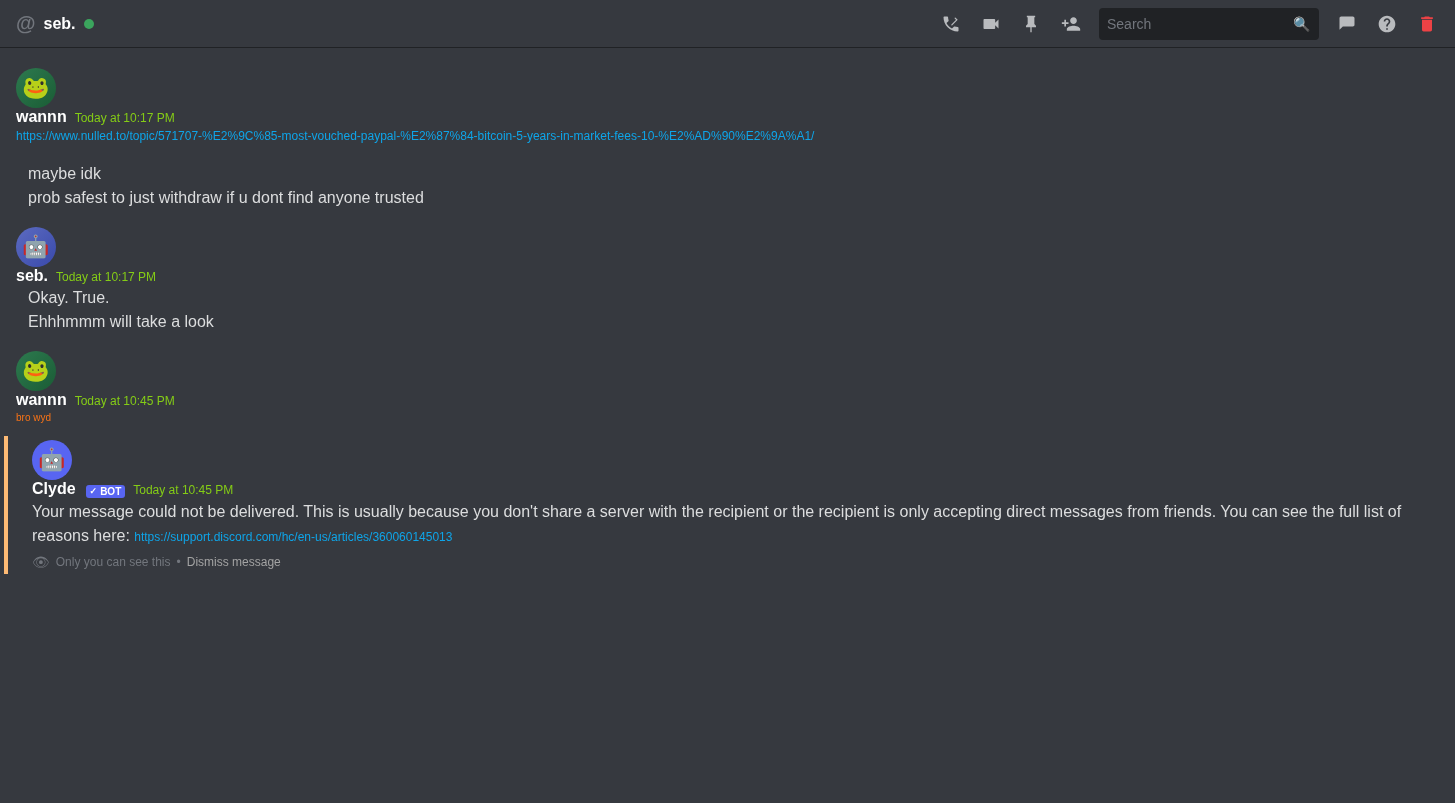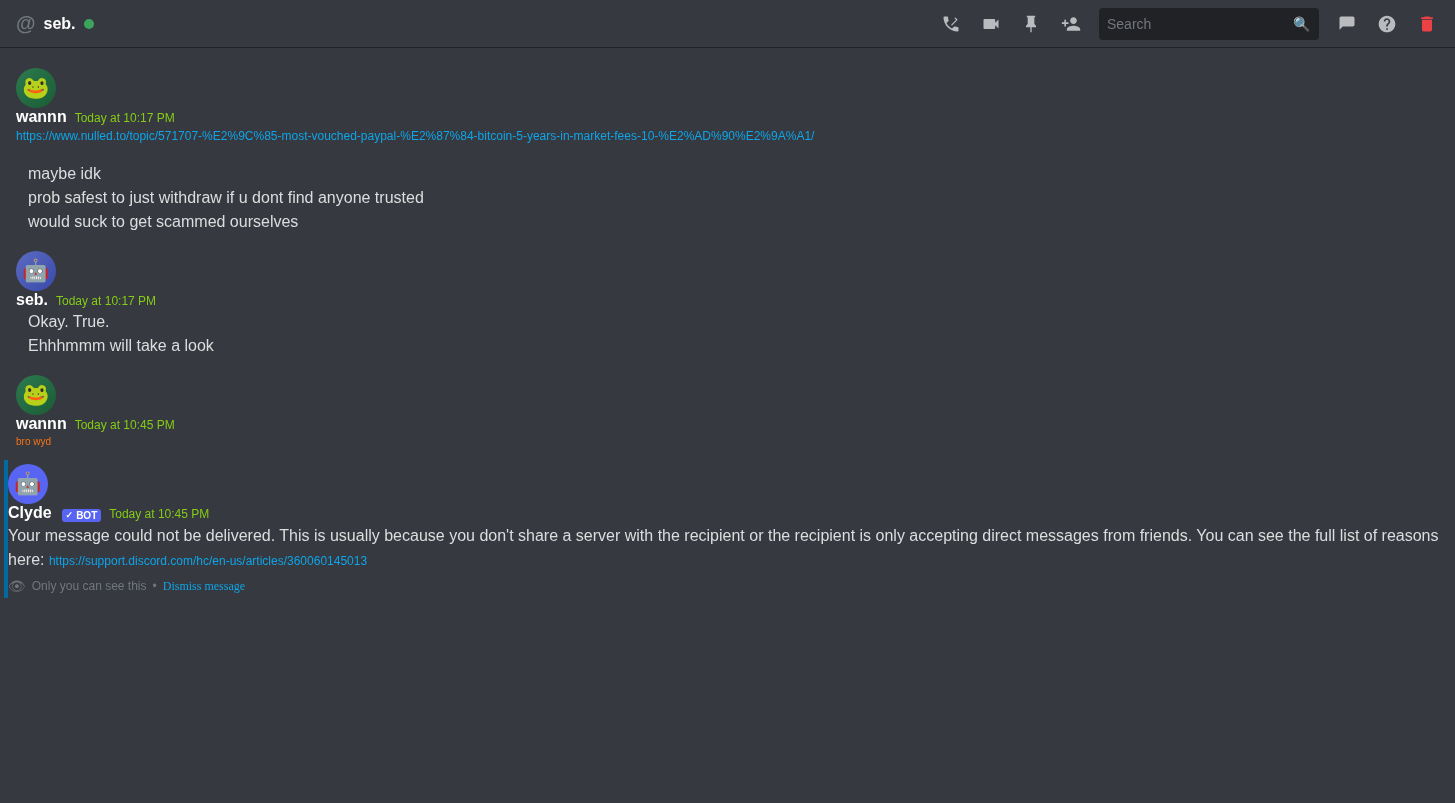--- a/index.html
+++ b/index.html
@@ -95,22 +95,22 @@
 
     
     .message-group {
       display: flex;
       padding: 4px 16px;
       margin-bottom: 8px;
       position: relative;
       flex-direction: column;
     }
     .message-group.clyde-msg {
-      border-left: 4px solid #0369a1;
-      padding-left: 0;
+      border-left: 4px solid #fdba74;
+      padding-left: 24px;
       margin-left: 4px;
     }
     .avatar {
       width: 40px;
       height: 40px;
       border-radius: 50%;
       flex-shrink: 0;
       margin-right: 16px;
       overflow: hidden;
       display: flex;
@@ -185,24 +185,23 @@
     .only-you-row {
       display: flex;
       align-items: center;
       gap: 6px;
       margin-top: 6px;
       font-size: 12px;
       color: #72767d;
     }
     .eye-icon { font-size: 14px; }
     .dismiss-link {
-      color: #0ea5e9;
+      color: #a3a3a3;
       text-decoration: none;
       cursor: pointer;
-      font-family: Liberation Serif, serif;
     }
 
     
     .avatar-wannn-img {
       background: linear-gradient(135deg, #2d7a4f 0%, #1a5c35 100%);
       position: relative;
       overflow: hidden;
     }
     .avatar-wannn-img::after {
       content: '🐸';
@@ -293,21 +292,20 @@
     <div class="avatar avatar-wannn-img"></div>
     <div class="message-content">
       <div class="message-header">
         <span class="username username-wannn">wannn</span>
         <span class="timestamp">Today at 10:17 PM</span>
       </div>
       <a class="msg-link" href="#">https://www.nulled.to/topic/571707-%E2%9C%85-most-vouched-paypal-%E2%87%84-bitcoin-5-years-in-market-fees-10-%E2%AD%90%E2%9A%A1/</a>
       <div class="divider"></div>
       <div class="msg-text">maybe idk</div>
       <div class="msg-text">prob safest to just withdraw if u dont find anyone trusted</div>
-      <div class="msg-text">would suck to get scammed ourselves</div>
     </div>
   </div>
 
   <div class="message-group" style="margin-top:8px;">
     <div class="avatar avatar-seb-img"></div>
     <div class="message-content">
       <div class="message-header">
         <span class="username username-seb">seb.</span>
         <span class="timestamp">Today at 10:17 PM</span>
       </div>

